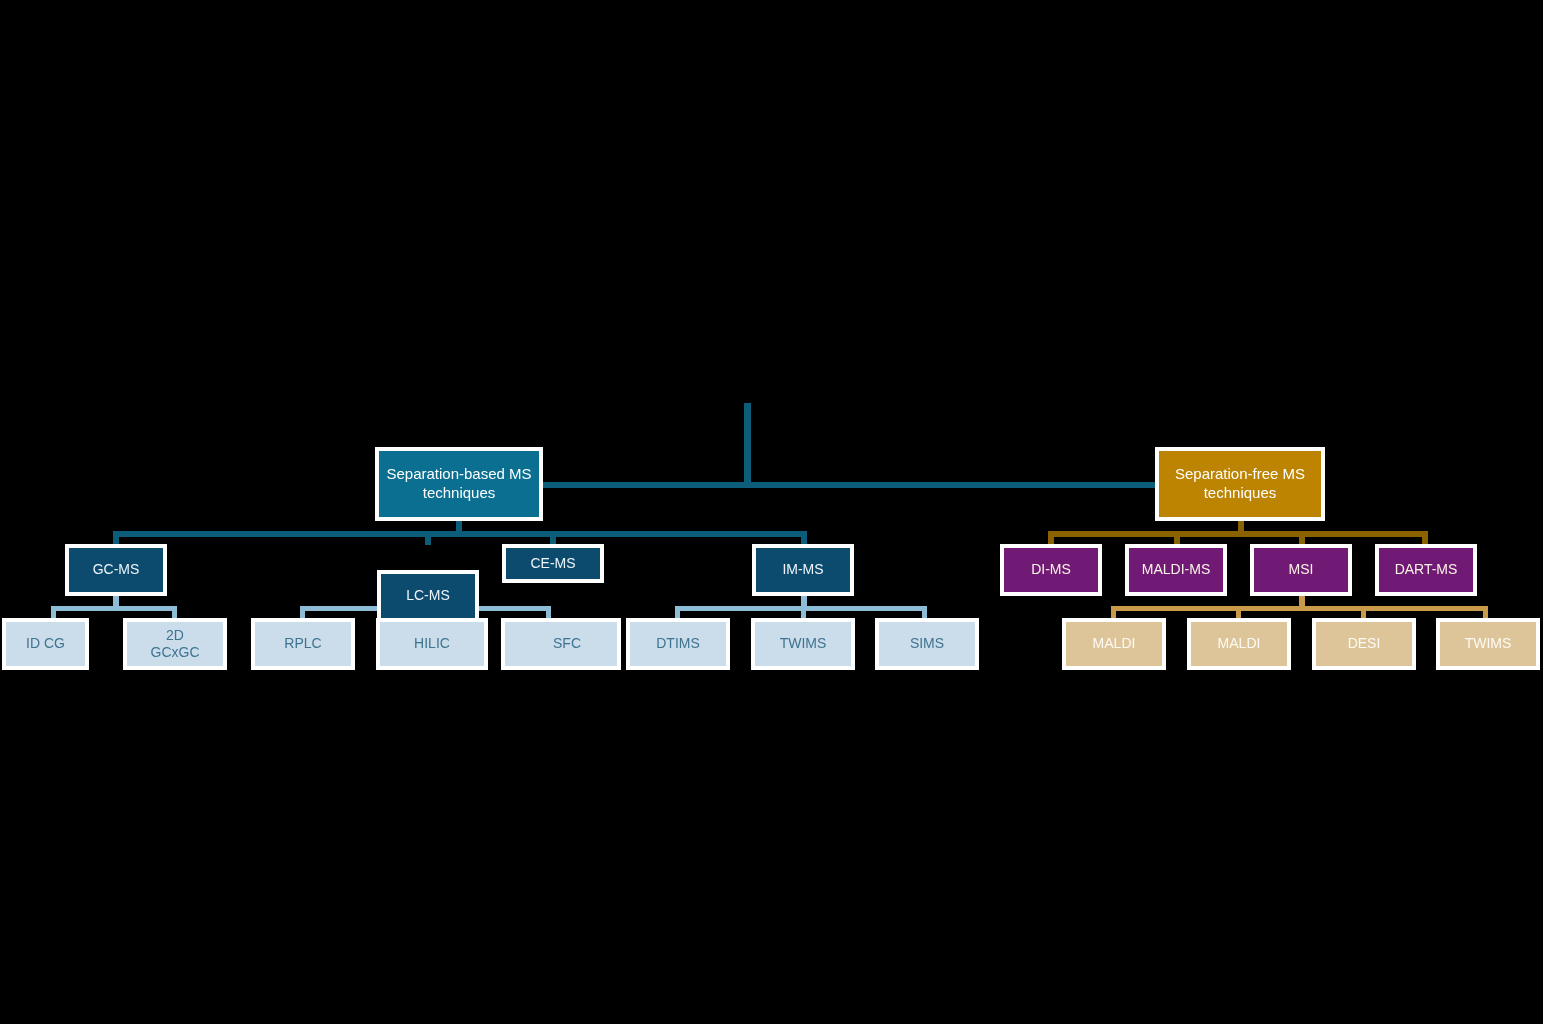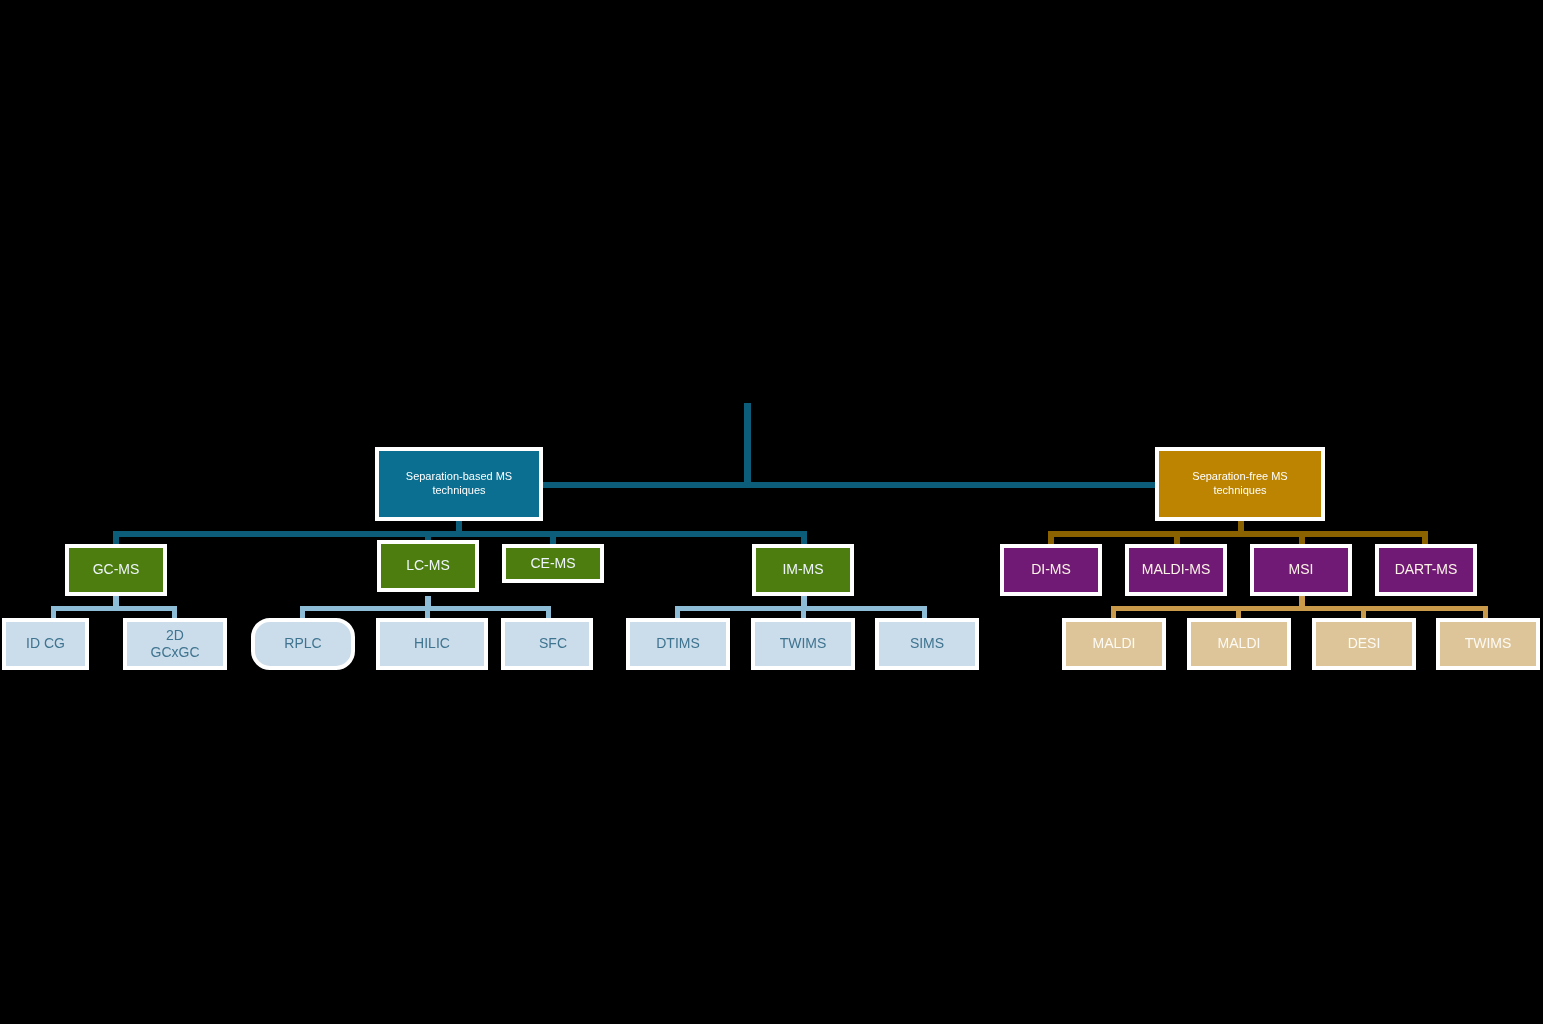--- a/index.html
+++ b/index.html
@@ -29,28 +29,28 @@
     overflow: hidden;
   }
   .lvl0 {
     background: #064b5e;
     color: #ffffff;
     font-size: 14px;
   }
   .lvl1 {
     background: #0b6f91;
     color: #ffffff;
-    font-size: 11px;
+    font-size: 15px;
   }
   .lvl1.gold {
     background: #bc8400;
     color: #ffffff;
   }
   .lvl2 {
-    background: #4d7c0f;
+    background: #0c4a6e;
     color: #eef6fb;
     font-size: 14px;
   }
   .lvl2.gold {
     background: #701a75;
     color: #fbf4e6;
   }
   .lvl3 {
     background: #cbdcea;
     color: #3f7490;
@@ -120,35 +120,35 @@
   <div class="conn gold-light" style="left:1483px; top:606px; width:5px; height:14px;"></div>
 
 
   <div class="node lvl1" style="left:375px; top:447px; width:168px; height:74px;">Separation-based MS
 techniques</div>
 
   <div class="node lvl1 gold" style="left:1155px; top:447px; width:170px; height:74px;">Separation-free MS
 techniques</div>
 
   <div class="node lvl2" style="left:65px; top:544px; width:102px; height:52px;">GC-MS</div>
-  <div class="node lvl2" style="left:377px; top:540px; width:102px; height:52px;">LC-MS</div>
+  <div class="node lvl2" style="left:377px; top:570px; width:102px; height:52px;">LC-MS</div>
   <div class="node lvl2" style="left:502px; top:544px; width:102px; height:39px;">CE-MS</div>
   <div class="node lvl2" style="left:752px; top:544px; width:102px; height:52px;">IM-MS</div>
 
   <div class="node lvl2 gold" style="left:1000px; top:544px; width:102px; height:52px;">DI-MS</div>
   <div class="node lvl2 gold" style="left:1125px; top:544px; width:102px; height:52px;">MALDI-MS</div>
   <div class="node lvl2 gold" style="left:1250px; top:544px; width:102px; height:52px;">MSI</div>
   <div class="node lvl2 gold" style="left:1375px; top:544px; width:102px; height:52px;">DART-MS</div>
 
   <div class="node lvl3" style="left:2px; top:618px; width:87px; height:52px;">ID CG</div>
   <div class="node lvl3" style="left:123px; top:618px; width:104px; height:52px;">2D
 GCxGC</div>
-  <div class="node lvl3" style="left:251px; top:618px; width:104px; height:52px;border-radius:19px;">RPLC</div>
+  <div class="node lvl3" style="left:251px; top:618px; width:104px; height:52px;">RPLC</div>
   <div class="node lvl3" style="left:376px; top:618px; width:112px; height:52px;">HILIC</div>
-  <div class="node lvl3" style="left:501px; top:618px; width:92px; height:52px;padding-left:12px;">SFC</div>
+  <div class="node lvl3" style="left:501px; top:618px; width:120px; height:52px;padding-left:12px;">SFC</div>
   <div class="node lvl3" style="left:626px; top:618px; width:104px; height:52px;">DTIMS</div>
   <div class="node lvl3" style="left:751px; top:618px; width:104px; height:52px;">TWIMS</div>
   <div class="node lvl3" style="left:875px; top:618px; width:104px; height:52px;">SIMS</div>
 
   <div class="node lvl3 gold" style="left:1062px; top:618px; width:104px; height:52px;">MALDI</div>
   <div class="node lvl3 gold" style="left:1187px; top:618px; width:104px; height:52px;">MALDI</div>
   <div class="node lvl3 gold" style="left:1312px; top:618px; width:104px; height:52px;">DESI</div>
   <div class="node lvl3 gold" style="left:1436px; top:618px; width:104px; height:52px;">TWIMS</div>
 
 </div>

